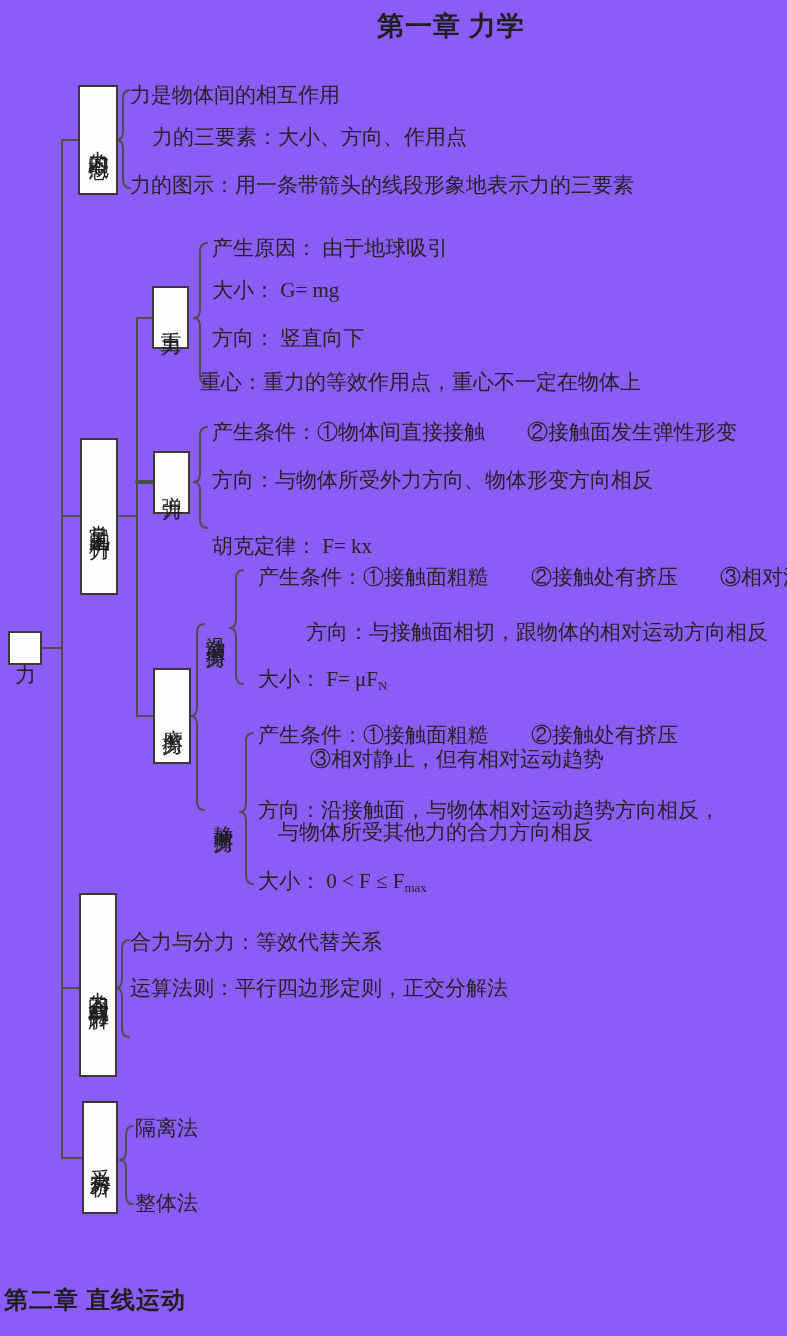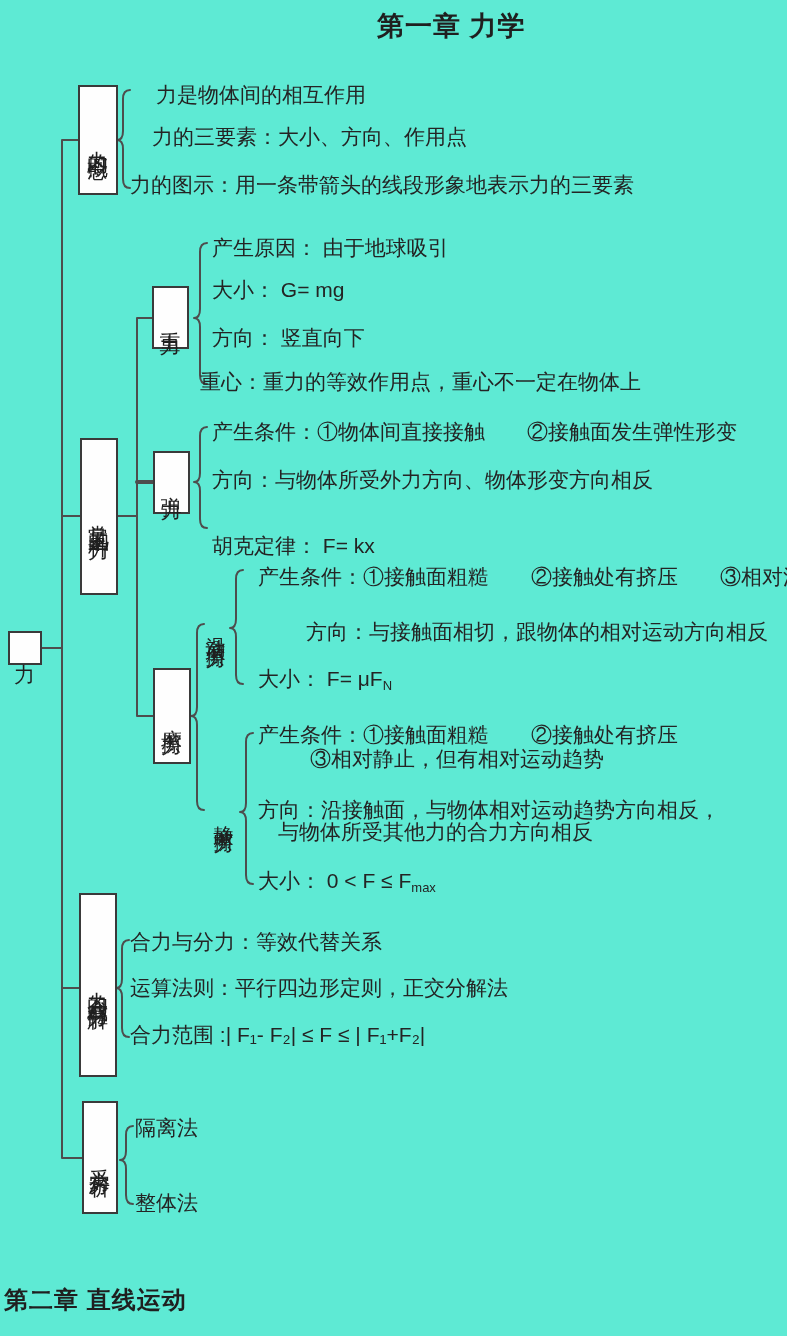--- a/index.html
+++ b/index.html
@@ -1,20 +1,20 @@
 <!DOCTYPE html>
 <html><head>
 <meta charset="utf-8">
 <style>
   html,body{margin:0;padding:0;background:#ffffff;}
   .stage{
     position:relative;
     width:787px;height:1336px;
-    background:#5eead4;
-    font-family:Liberation Sans, sans-serif;
+    background:#8b5cf6;
+    font-family:Liberation Serif, serif;
     color:#232323;
     overflow:hidden;
   }
   .title{
     position:absolute;
     font-size:27px;font-weight:600;letter-spacing:1px;
     color:#1f1f1f;white-space:nowrap;
   }
   .footer-title{
     position:absolute;
@@ -86,21 +86,21 @@
     </g>
   </svg>
 
   <div class="node-box" style="left:8px;top:631px;width:34px;height:34px;">
     <span class="vtext">力</span>
   </div>
 
   <div class="node-box" style="left:78px;top:85px;width:40px;height:110px;">
     <span class="vtext">力的概念</span>
   </div>
-  <div class="item" style="left:130px;top:81px;margin-left:26px;">力是物体间的相互作用</div>
+  <div class="item" style="left:130px;top:81px;">力是物体间的相互作用</div>
   <div class="item" style="left:130px;top:123px;margin-left:22px;">力的三要素：大小、方向、作用点</div>
   <div class="item" style="left:130px;top:171px;">力的图示：用一条带箭头的线段形象地表示力的三要素</div>
 
   <div class="node-box" style="left:80px;top:438px;width:38px;height:157px;">
     <span class="vtext">常见的三种力</span>
   </div>
 
   <div class="node-box" style="left:152px;top:286px;width:37px;height:63px;">
     <span class="vtext">重力</span>
   </div>
@@ -134,21 +134,20 @@
   <div class="item" style="left:258px;top:721px;">产生条件：①接触面粗糙　　②接触处有挤压</div>
   <div class="item" style="left:258px;top:796px;">方向：沿接触面，与物体相对运动趋势方向相反，</div>
   <div class="item" style="left:278px;top:818px;">与物体所受其他力的合力方向相反</div>
   <div class="item" style="left:258px;top:867px;"><span>大小：  0 &lt; F ≤ F</span><span class="sub">max</span></div>
 
   <div class="node-box" style="left:79px;top:893px;width:38px;height:184px;">
     <span class="vtext">力的合成与分解</span>
   </div>
   <div class="item" style="left:130px;top:928px;">合力与分力：等效代替关系</div>
   <div class="item" style="left:130px;top:974px;">运算法则：平行四边形定则，正交分解法</div>
-  <div class="item" style="left:130px;top:1021px;">合力范围 :| F₁- F₂| ≤ F ≤ | F₁+F₂|</div>
 
   <div class="node-box" style="left:82px;top:1101px;width:36px;height:113px;">
     <span class="vtext">受力分析</span>
   </div>
   <div class="item" style="left:135px;top:1114px;">隔离法</div>
   <div class="item" style="left:135px;top:1189px;">整体法</div>
 
   <div class="footer-title" style="left:4px;top:1284px;">第二章  直线运动</div>
 
 </div>

